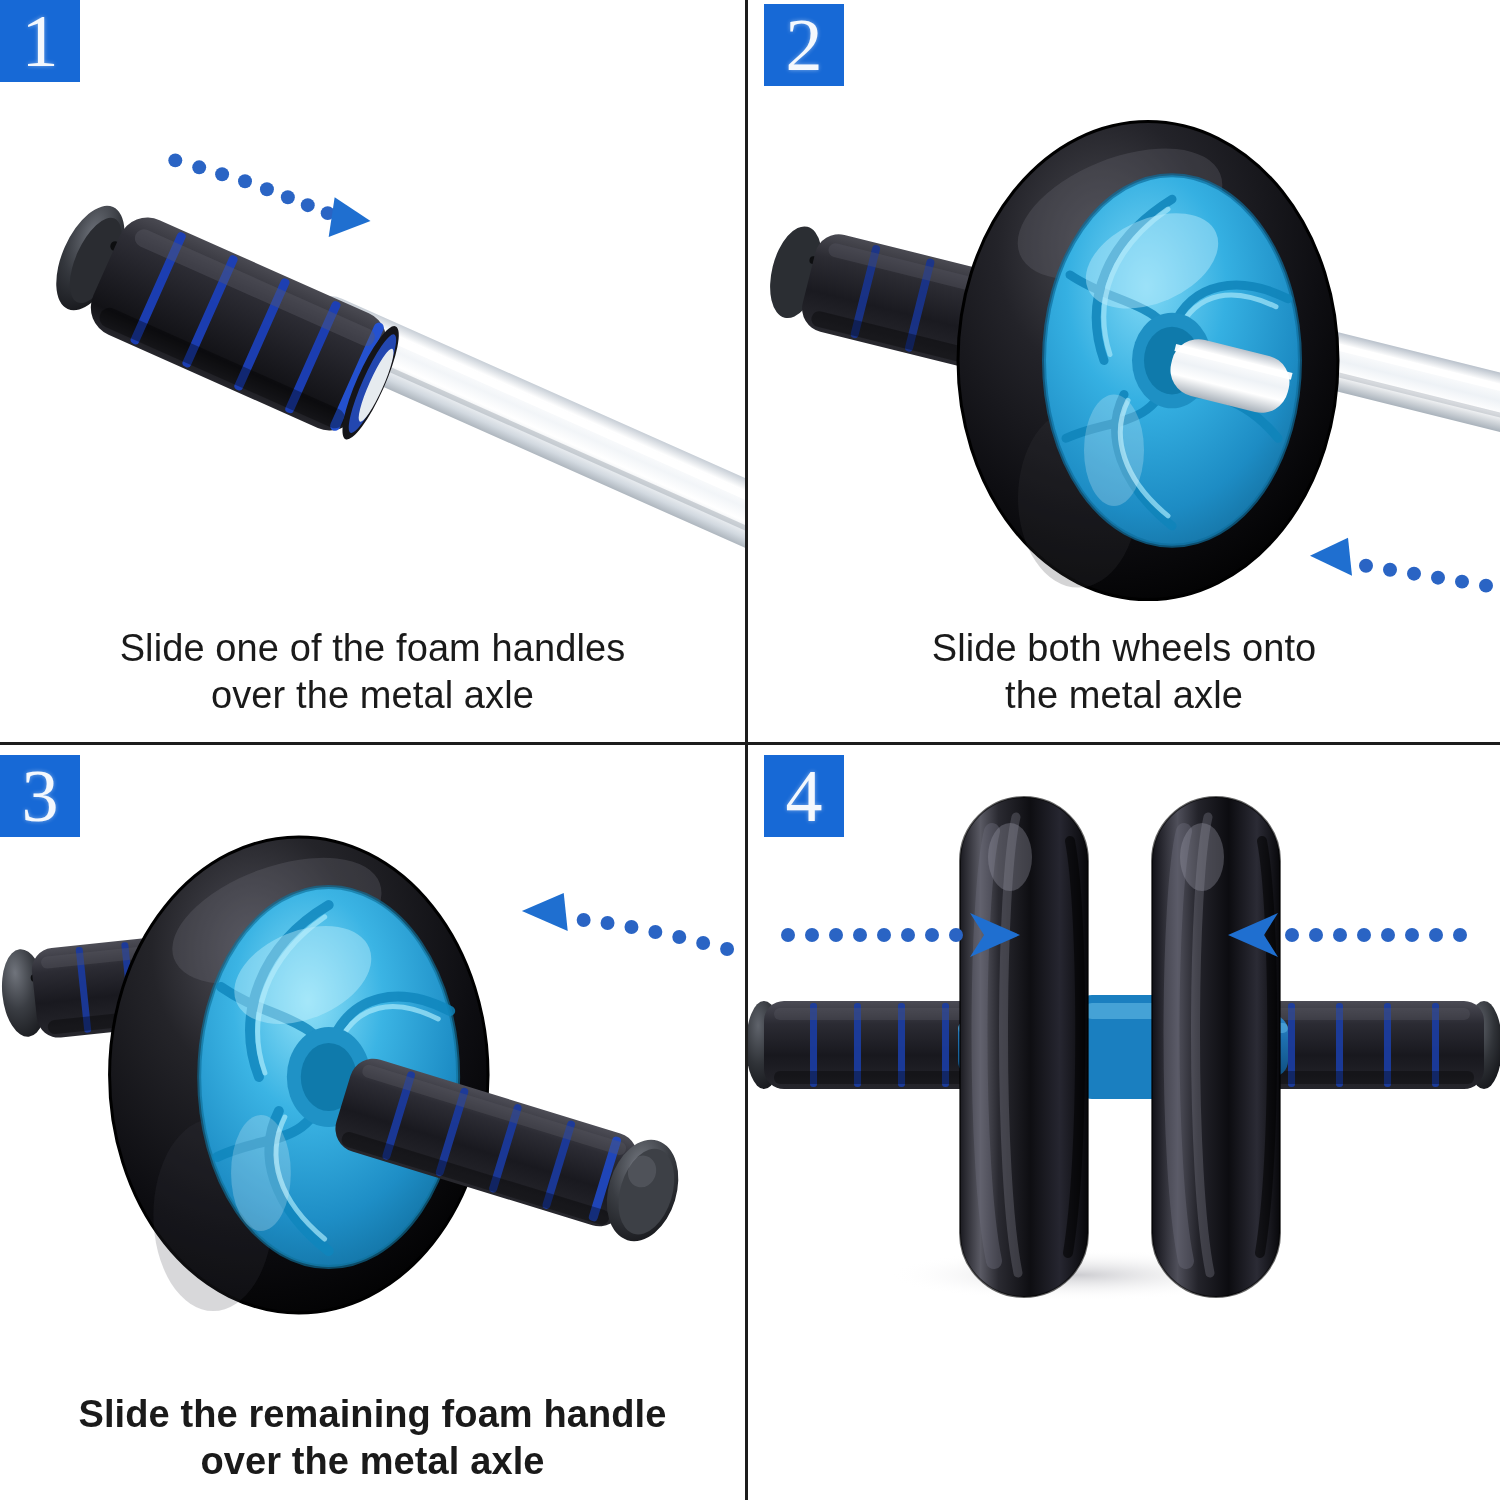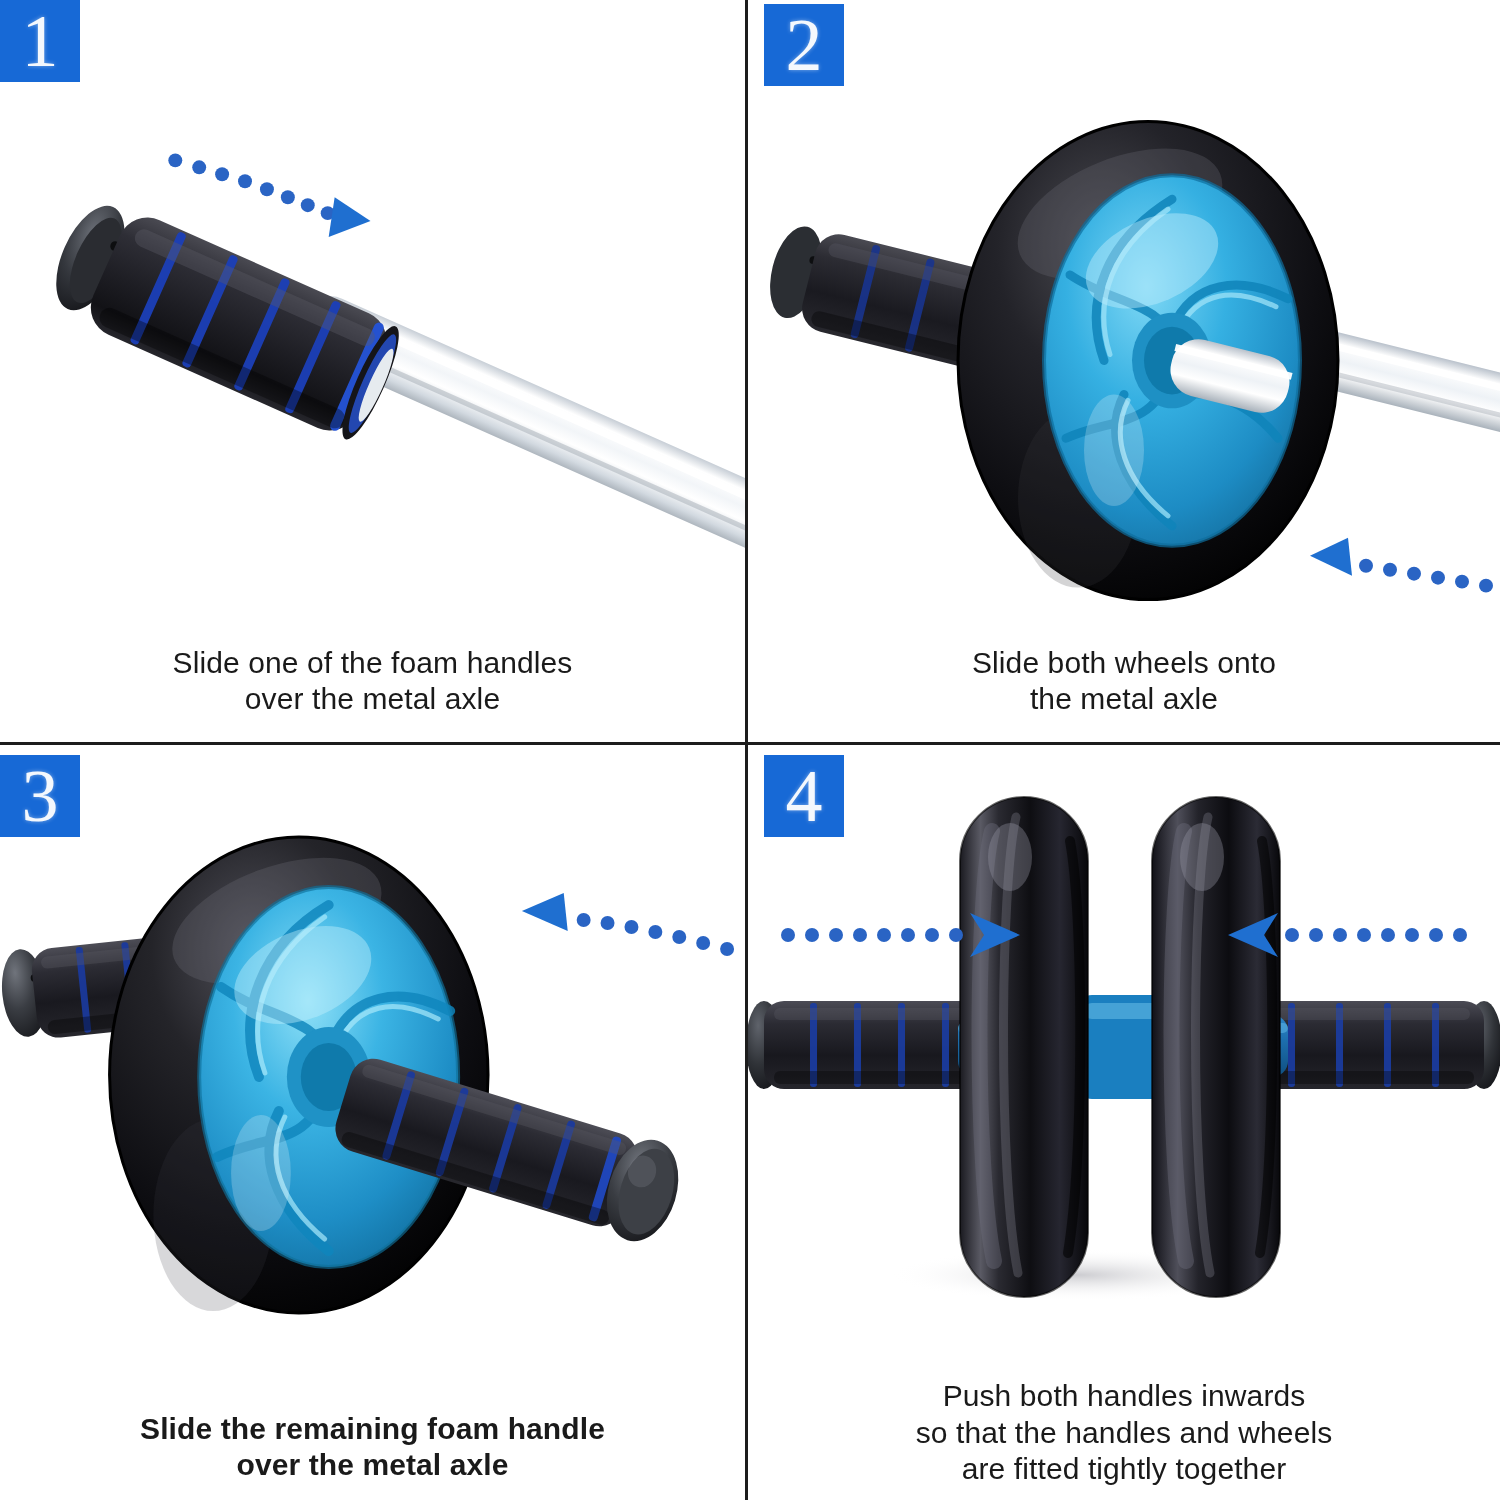--- a/index.html
+++ b/index.html
@@ -37,21 +37,21 @@
   }
   .p2 .badge{left:16px;top:4px;}
   .p3 .badge{left:0;top:10px;}
   .p4 .badge{left:16px;top:10px;}
 
   
   .caption{
     position:absolute;left:0;right:0;
     text-align:center;
     color:#1a1a1a;
-    font-size:30px;
+    font-size:38px;
     line-height:1.22;
     letter-spacing:.1px;
     white-space:pre-line;
   }
   .p1 .caption{bottom:24px;}
   .p2 .caption{bottom:24px;}
   .p3 .caption{bottom:16px;font-weight:bold;}
   .p4 .caption{bottom:12px;}
 
   
@@ -494,19 +494,16 @@
               <circle cx="592" cy="190" r="7"></circle>
               <circle cx="568" cy="190" r="7"></circle>
               <circle cx="544" cy="190" r="7"></circle>
             </g>
             <path d="M530 168 L480 190 L530 212 L516 190 Z" class="head"></path>
           </g>
         </svg>
       </div>
 
       <div class="badge">4</div>
-      <div class="caption">Push both handles inwards
-so that the handles and wheels
-are fitted tightly together</div>
     </div>
 
   </div>
 </div>
 
 </body></html>

